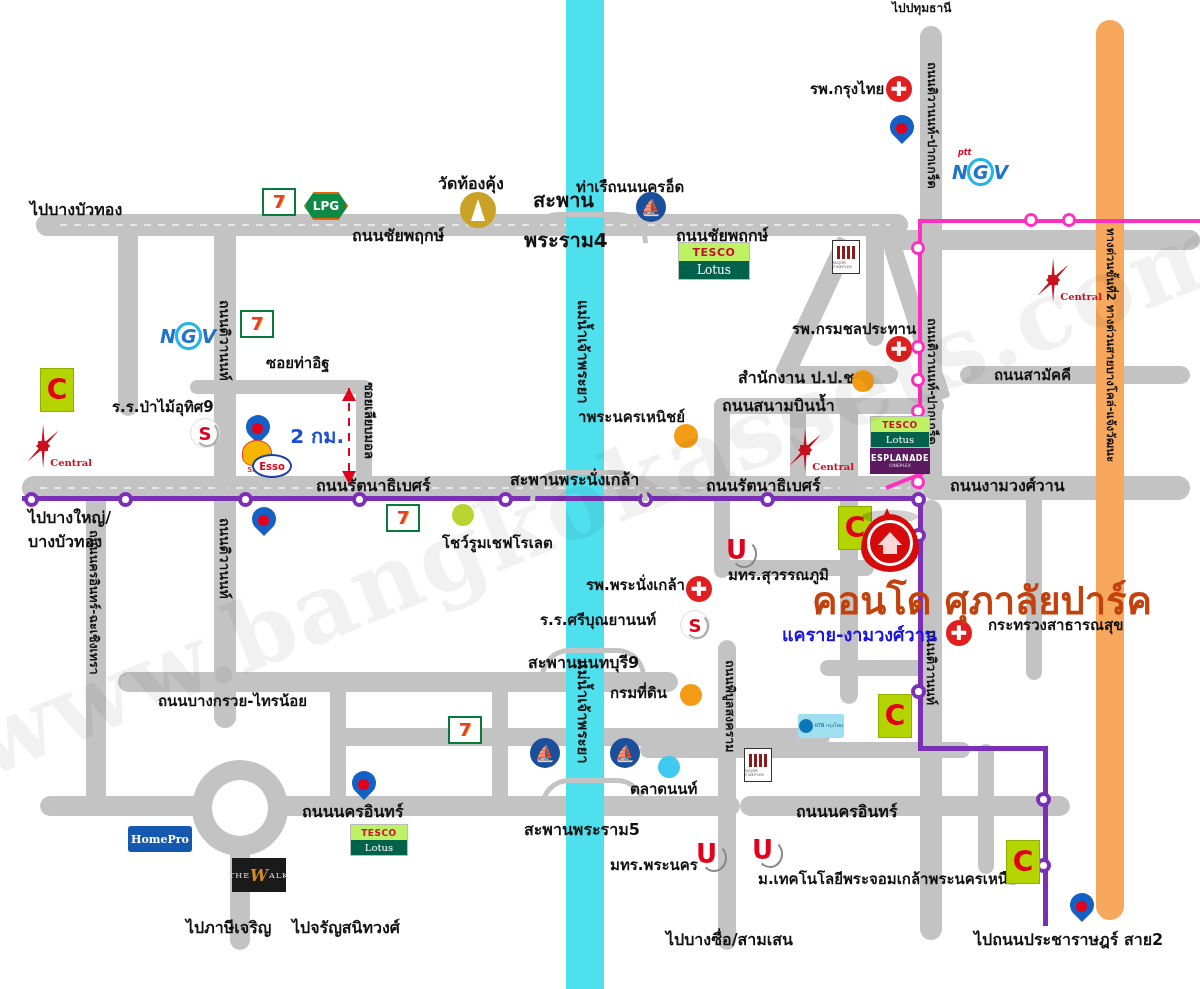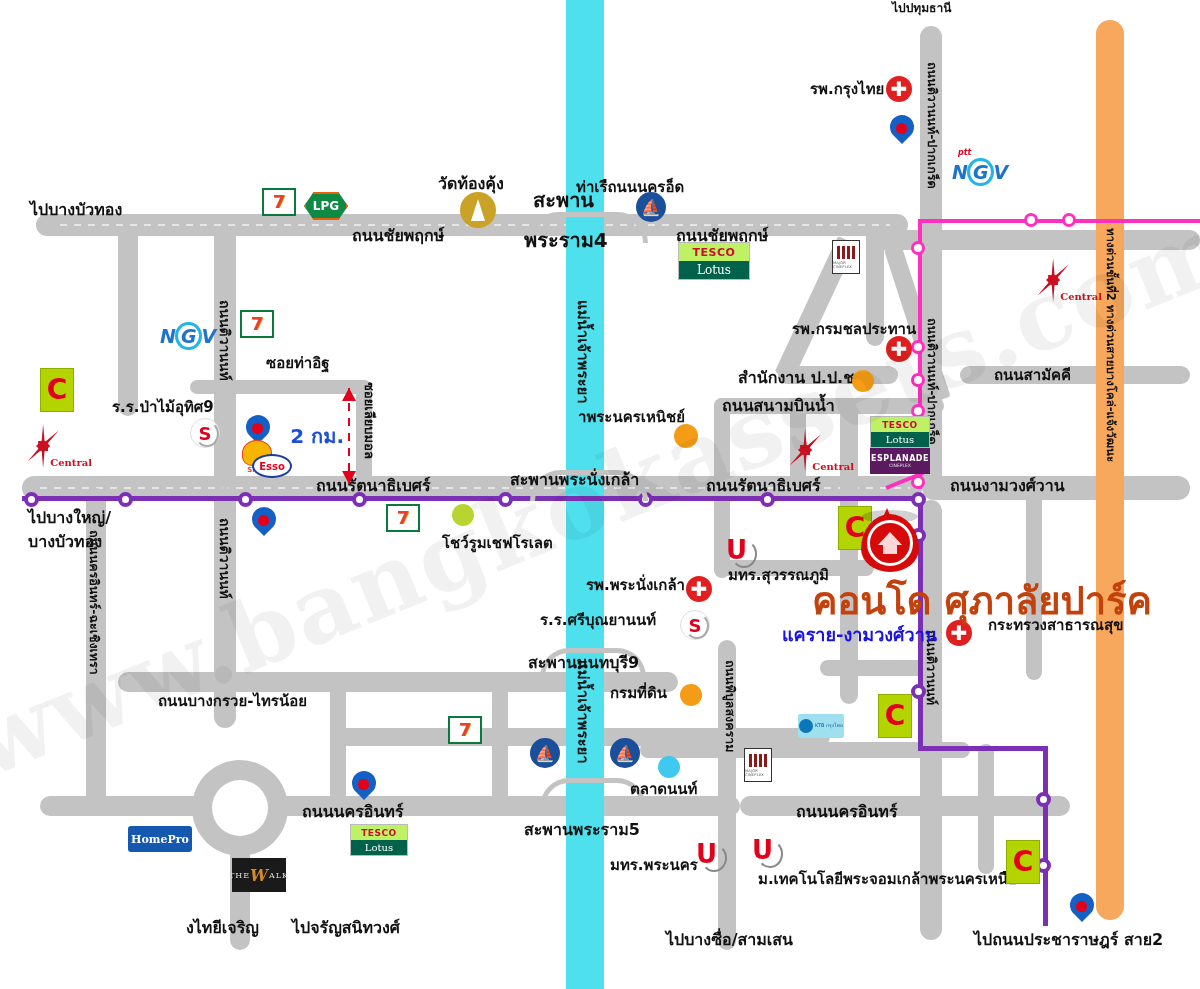--- a/index.html
+++ b/index.html
@@ -225,21 +225,21 @@
   <div class="lbl" style="left:533px;top:190px;font-size:20px;">สะพาน</div>
   <div class="lbl" style="left:524px;top:230px;font-size:20px;">พระราม4</div>
   <div class="lbl" style="left:510px;top:472px;font-size:16px;">สะพานพระนั่งเกล้า</div>
   <div class="lbl" style="left:528px;top:655px;font-size:16px;">สะพานนนทบุรี9</div>
   <div class="lbl" style="left:524px;top:822px;font-size:16px;">สะพานพระราม5</div>
 
   <div class="lbl" style="left:30px;top:202px;font-size:16px;">ไปบางบัวทอง</div>
   <div class="lbl" style="left:28px;top:510px;font-size:16px;">ไปบางใหญ่/</div>
   <div class="lbl" style="left:28px;top:534px;font-size:16px;">บางบัวทอง</div>
   <div class="lbl" style="left:892px;top:2px;font-size:12px;">ไปปทุมธานี</div>
-  <div class="lbl" style="left:186px;top:920px;font-size:16px;">งไทยีเจริญ</div>
+  <div class="lbl" style="left:186px;top:920px;font-size:16px;">ไปภาษีเจริญ</div>
   <div class="lbl" style="left:292px;top:920px;font-size:16px;">ไปจรัญสนิทวงศ์</div>
   <div class="lbl" style="left:666px;top:932px;font-size:16px;">ไปบางซื่อ/สามเสน</div>
   <div class="lbl" style="left:974px;top:932px;font-size:16px;">ไปถนนประชาราษฎร์ สาย2</div>
 
   <div class="lbl" style="left:438px;top:176px;font-size:16px;">วัดท้องคุ้ง</div>
   <div class="lbl" style="left:576px;top:180px;font-size:15px;">ท่าเรืถนนนครอ็ด</div>
   <div class="lbl" style="left:578px;top:410px;font-size:15px;">าพระนครเหนิชย์</div>
   <div class="lbl" style="left:810px;top:82px;font-size:15px;">รพ.กรุงไทย</div>
   <div class="lbl" style="left:792px;top:322px;font-size:15px;">รพ.กรมชลประทาน</div>
   <div class="lbl" style="left:738px;top:370px;font-size:16px;">สำนักงาน ป.ป.ช.</div>

